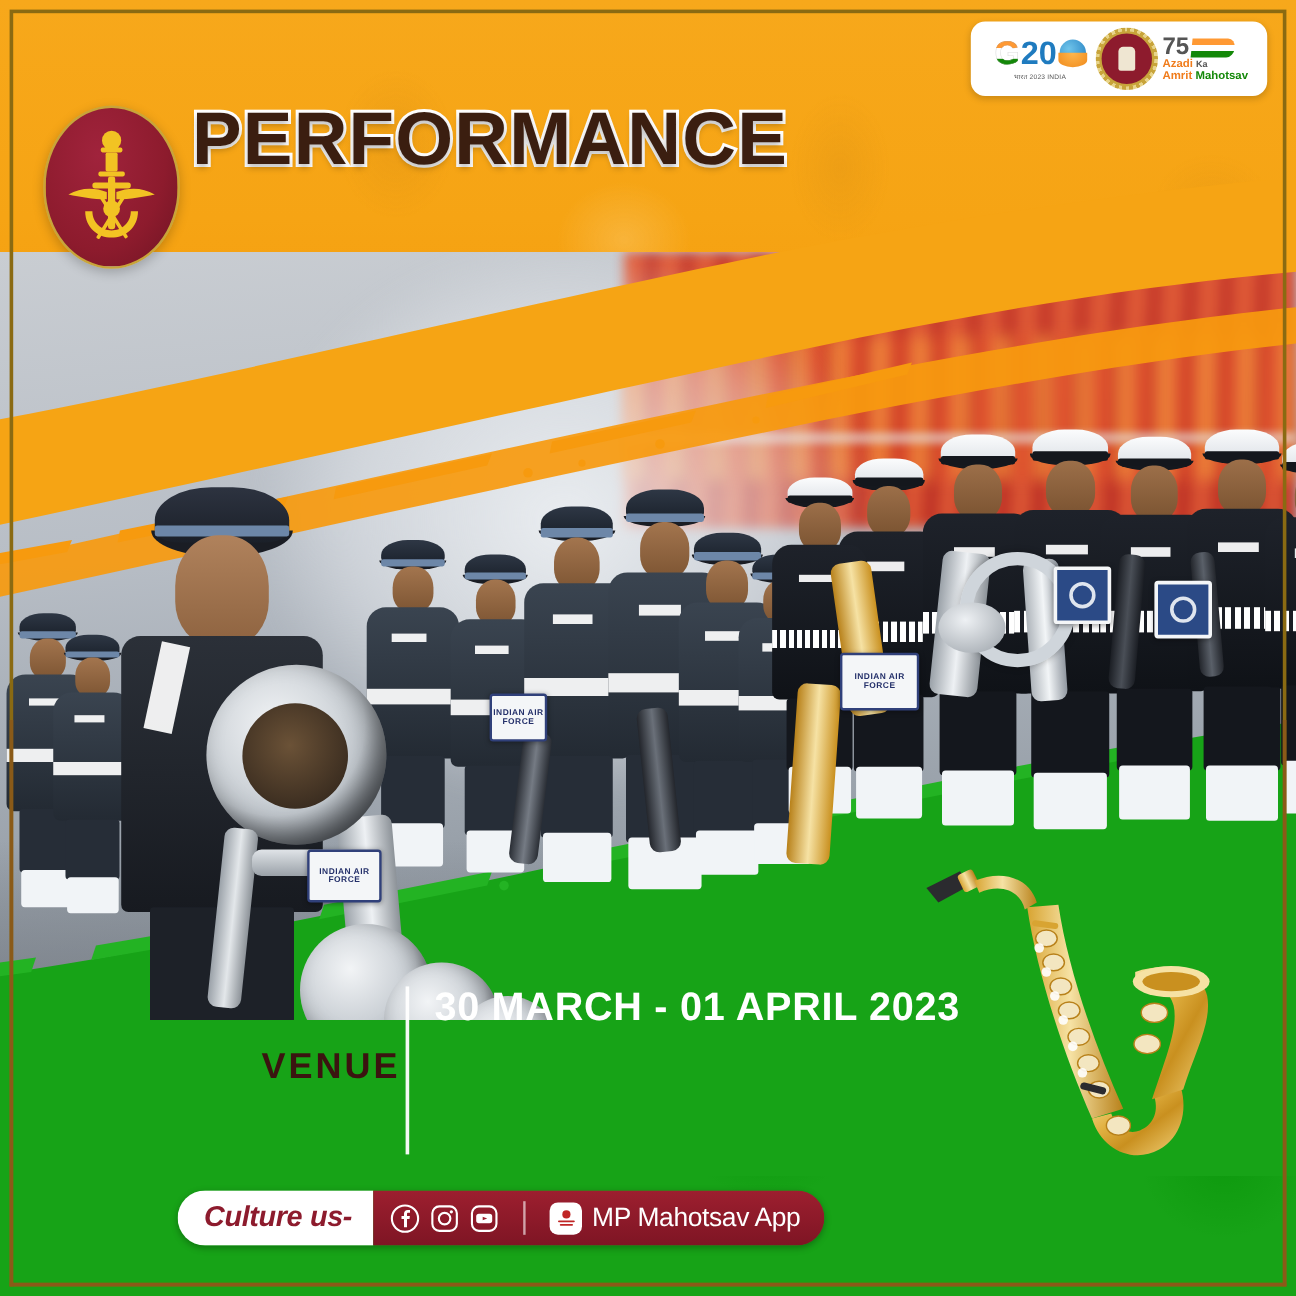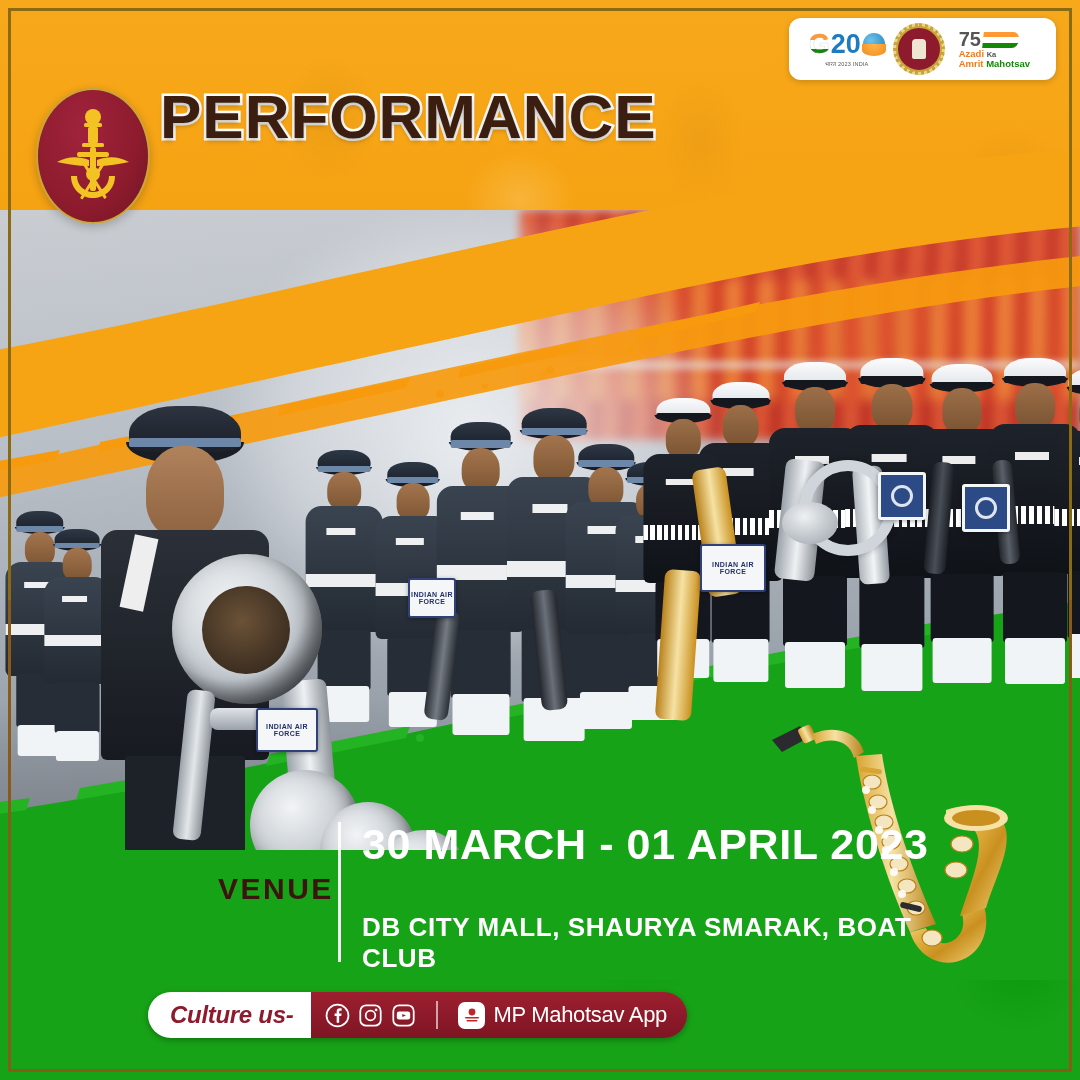--- a/index.html
+++ b/index.html
@@ -170,21 +170,21 @@
     width:42px;height:42px;border-radius:50%;
     background:#8d1b2d;border:2px solid #c8a43a;
     display:flex;align-items:center;justify-content:center;
     position:relative;overflow:hidden;
   }
   .mp-seal-in::before{
     content:"";position:absolute;width:14px;height:20px;
     background:#efe6d2;border-radius:4px 4px 2px 2px;
   }
 
-  .azadi{display:flex;flex-direction:column;padding:0 14px;}
+  .azadi{display:flex;flex-direction:column;padding:0 4px;}
   .azadi-top{display:flex;align-items:flex-end;gap:2px;}
   .azadi-75{font-size:20px;font-weight:bold;color:#555;line-height:.9;position:relative;}
   .azadi-flag{
     width:36px;height:16px;
     background:linear-gradient(180deg,#ff9933 0 33%,#ffffff 33% 66%,#138808 66% 100%);
     border-radius:0 8px 8px 0 / 0 10px 10px 0;
     transform:skewX(-6deg);
   }
   .azadi-txt{font-size:9.5px;line-height:1.05;margin-top:1px;white-space:nowrap;}
   .az-o{color:#f07c1c;font-weight:bold;}
@@ -213,21 +213,21 @@
   
   .venue-label{
     position:absolute;left:218px;top:872px;z-index:40;
     font-size:30px;font-weight:900;letter-spacing:2.5px;color:#3b1410;
   }
   .vdiv{
     position:absolute;left:338px;top:822px;width:3px;height:140px;
     background:#ffffff;z-index:40;opacity:.95;
   }
   .det{position:absolute;left:362px;z-index:40;color:#ffffff;font-weight:900;letter-spacing:.6px;}
-  .det-date{top:820px;font-size:43px;}
+  .det-date{top:820px;font-size:33px;}
   .det-time{top:866px;font-size:31px;}
   .det-place{top:912px;font-size:26px;line-height:1.2;width:560px;}
 
   .sax{position:absolute;left:760px;top:718px;width:250px;height:270px;z-index:35;}
 
   
   .footer{
     position:absolute;left:148px;top:992px;height:46px;z-index:50;
     display:flex;align-items:stretch;border-radius:24px;overflow:hidden;
     box-shadow:0 2px 6px rgba(0,0,0,.3);
@@ -558,21 +558,20 @@
     </svg>
   </div>
 
   <div class="title">
     <span>PERFORMANCE</span>
   </div>
 
   <div class="venue-label">VENUE</div>
   <div class="vdiv"></div>
   <div class="det det-date">30 MARCH - 01 APRIL 2023</div>
-  <div class="det det-place">DB CITY MALL, SHAURYA SMARAK, BOAT CLUB</div>
 
   <svg class="sax" viewBox="0 0 250 270">
     <defs>
       <linearGradient id="gold" x1="0" y1="0" x2="1" y2="1">
         <stop offset="0" stop-color="#f7e3a0"></stop>
         <stop offset=".35" stop-color="#e2b243"></stop>
         <stop offset=".6" stop-color="#c9901f"></stop>
         <stop offset="1" stop-color="#f2d27a"></stop>
       </linearGradient>
       <linearGradient id="gold2" x1="0" y1="0" x2="1" y2="0">

